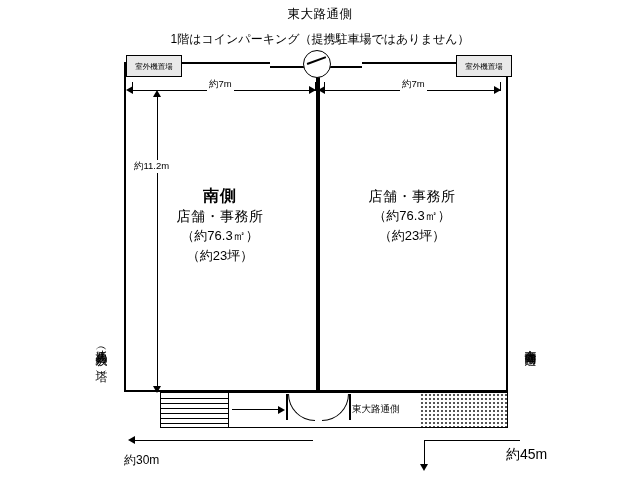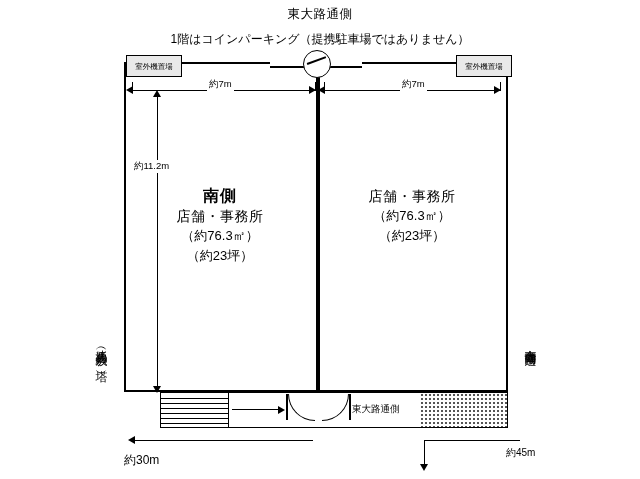--- a/index.html
+++ b/index.html
@@ -126,21 +126,21 @@
     font-size:12px;letter-spacing:1px;line-height:1.05;
   }
   #left-street{left:95px;top:340px;}
   #right-street{left:524px;top:340px;}
 
   
   #road-bottom-left-line{position:absolute;left:133px;top:440px;width:180px;height:1px;background:#000;}
   #road-bottom-right-line{position:absolute;left:425px;top:440px;width:95px;height:1px;background:#000;}
   #road-right-vert{position:absolute;left:424px;top:440px;width:1px;height:28px;background:#000;}
   #road-30-label{position:absolute;left:124px;top:452px;font-size:12px;}
-  #road-45-label{position:absolute;left:506px;top:446px;font-size:10px;}
+  #road-45-label{position:absolute;left:506px;top:446px;font-size:14px;}
 
   #frame-border{position:absolute;left:0;top:0;width:640px;height:479px;box-sizing:border-box;border:1px solid #fff;}
 </style>
 </head>
 <body>
 
 <div id="stage">
 
   <div id="frame-border"></div>
 

